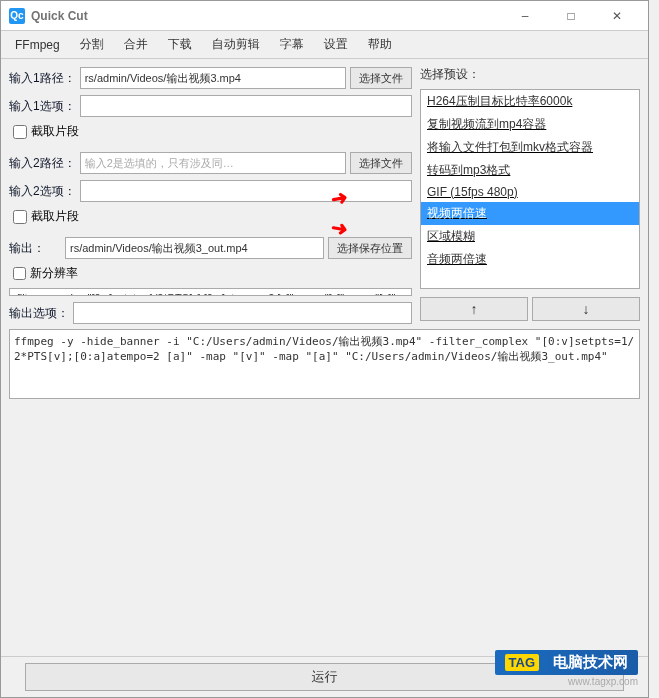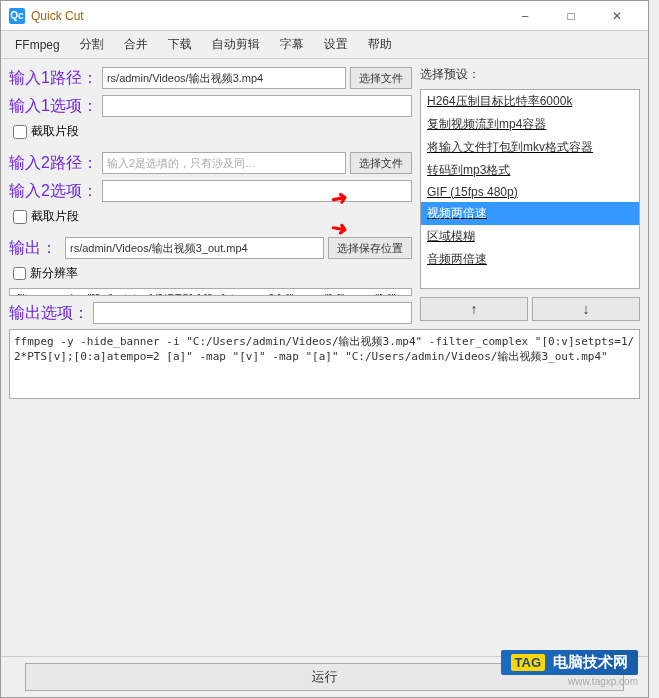--- a/index.html
+++ b/index.html
@@ -36,22 +36,23 @@
       border-radius: 2px;
       display: flex;
       align-items: center;
       justify-content: center;
       color: white;
       font-size: 10px;
       font-weight: bold;
     }
     .title-text {
       font-size: 12px;
-      color: #a16207;
-      flex: 1;
+      color: #737373;
+      flex: 1;
+      font-weight: bold;
     }
     .window-controls {
       display: flex;
       gap: 0;
     }
     .win-btn {
       width: 46px;
       height: 30px;
       border: none;
       background: transparent;
@@ -96,23 +97,23 @@
       flex-direction: column;
       gap: 4px;
       justify-content: flex-end;
     }
     .form-row {
       display: flex;
       align-items: center;
       gap: 4px;
     }
     .form-label {
-      color: #6d28d9;
+      color: #0f172a;
       white-space: nowrap;
-      font-size: 16px;
+      font-size: 12px;
       min-width: 52px;
     }
     .form-input {
       flex: 1;
       height: 22px;
       border: 1px solid #aaa;
       background: white;
       padding: 2px 4px;
       font-size: 11px;
       color: #333;
@@ -343,21 +344,21 @@
     <div class="command-area">ffmpeg -y -hide_banner -i "C:/Users/admin/Videos/输出视频3.mp4" -filter_complex "[0:v]setpts=1/2*PTS[v];[0:a]atempo=2 [a]" -map "[v]" -map "[a]" "C:/Users/admin/Videos/输出视频3_out.mp4"</div>
   </div>
 
   <div style="flex:1; min-height: 30px;"></div>
 
   <div class="run-bar">
     <button class="run-btn">运行</button>
   </div>
 
   <div style="position:absolute; bottom:10px; right:10px; display:flex; flex-direction:column; align-items:flex-end; z-index:100;">
-    <div style="background:linear-gradient(90deg,#1a6bbf,#1a5ca8); color:white; padding:3px 10px; font-size:15px; font-weight:bold; border-radius:2px; display:flex; align-items:center; gap:8px;">
+    <div style="background:linear-gradient(90deg,#1a6bbf,#1a5ca8); color:white; padding:3px 10px; font-size:15px; font-weight:bold; border-radius:2px; display:flex; align-items:center; gap:14px;">
       <span style="background:#ffd700; color:#1a4a8a; font-weight:900; padding:1px 4px; border-radius:2px; font-size:13px;">TAG</span>
       <span>电脑技术网</span>
     </div>
     <div style="color:#aaa; font-size:10px; margin-top:1px;">www.tagxp.com</div>
   </div>
 
   <div style="position:absolute; left:330px; top:185px; color:red; font-size:20px; font-weight:bold; pointer-events:none; transform:rotate(-10deg);">➜</div>
   <div style="position:absolute; left:330px; top:215px; color:red; font-size:20px; font-weight:bold; pointer-events:none; transform:rotate(10deg);">➜</div>
 </div>
 

